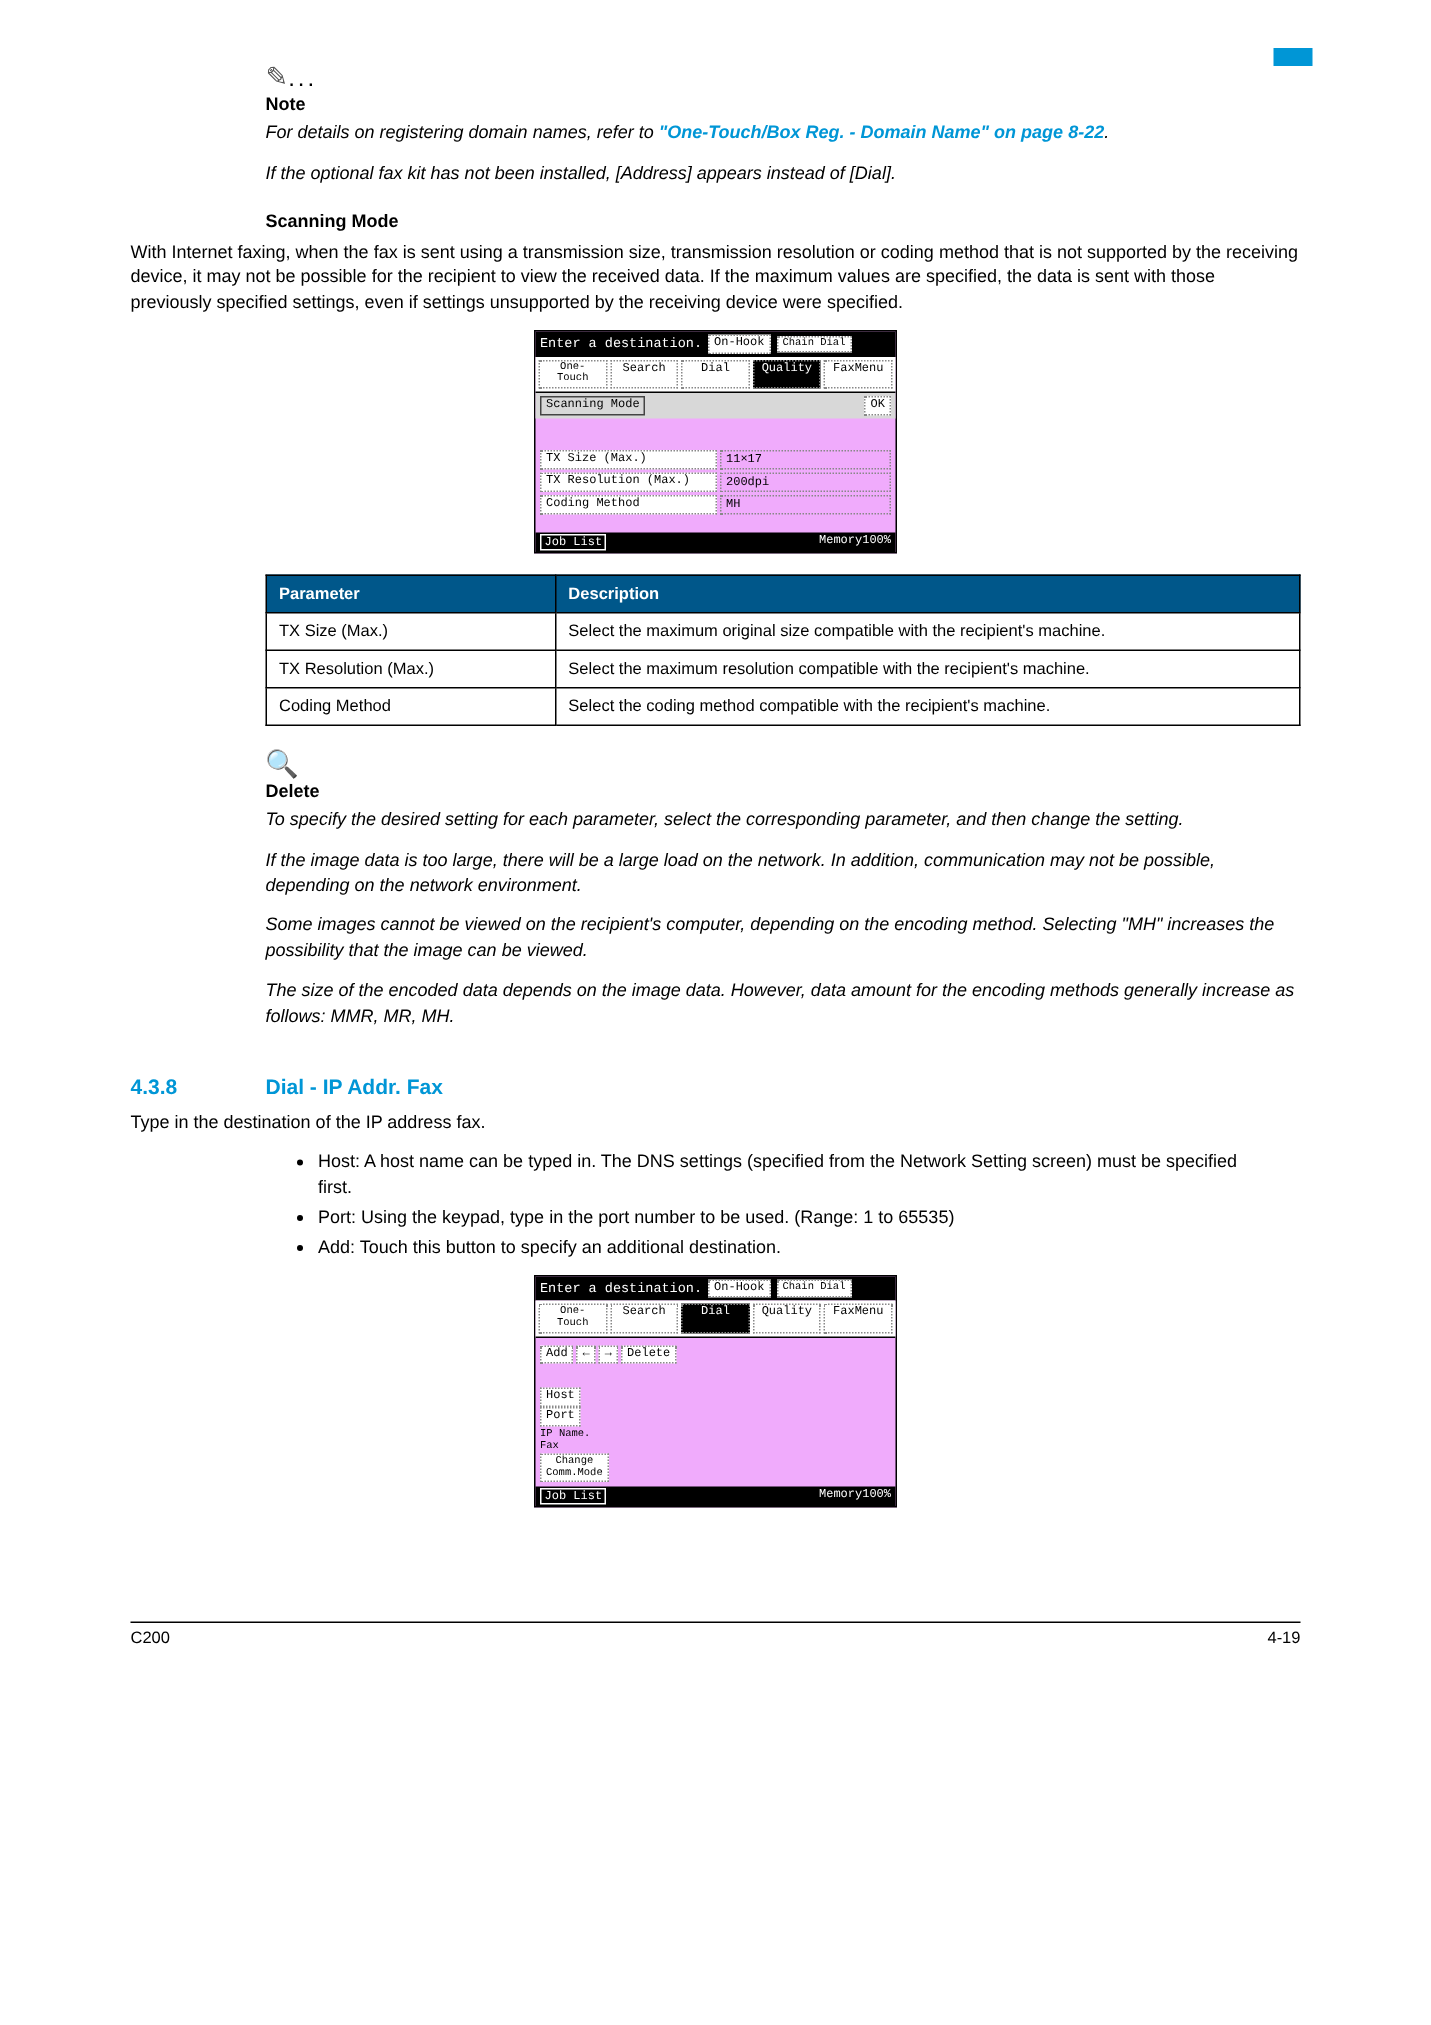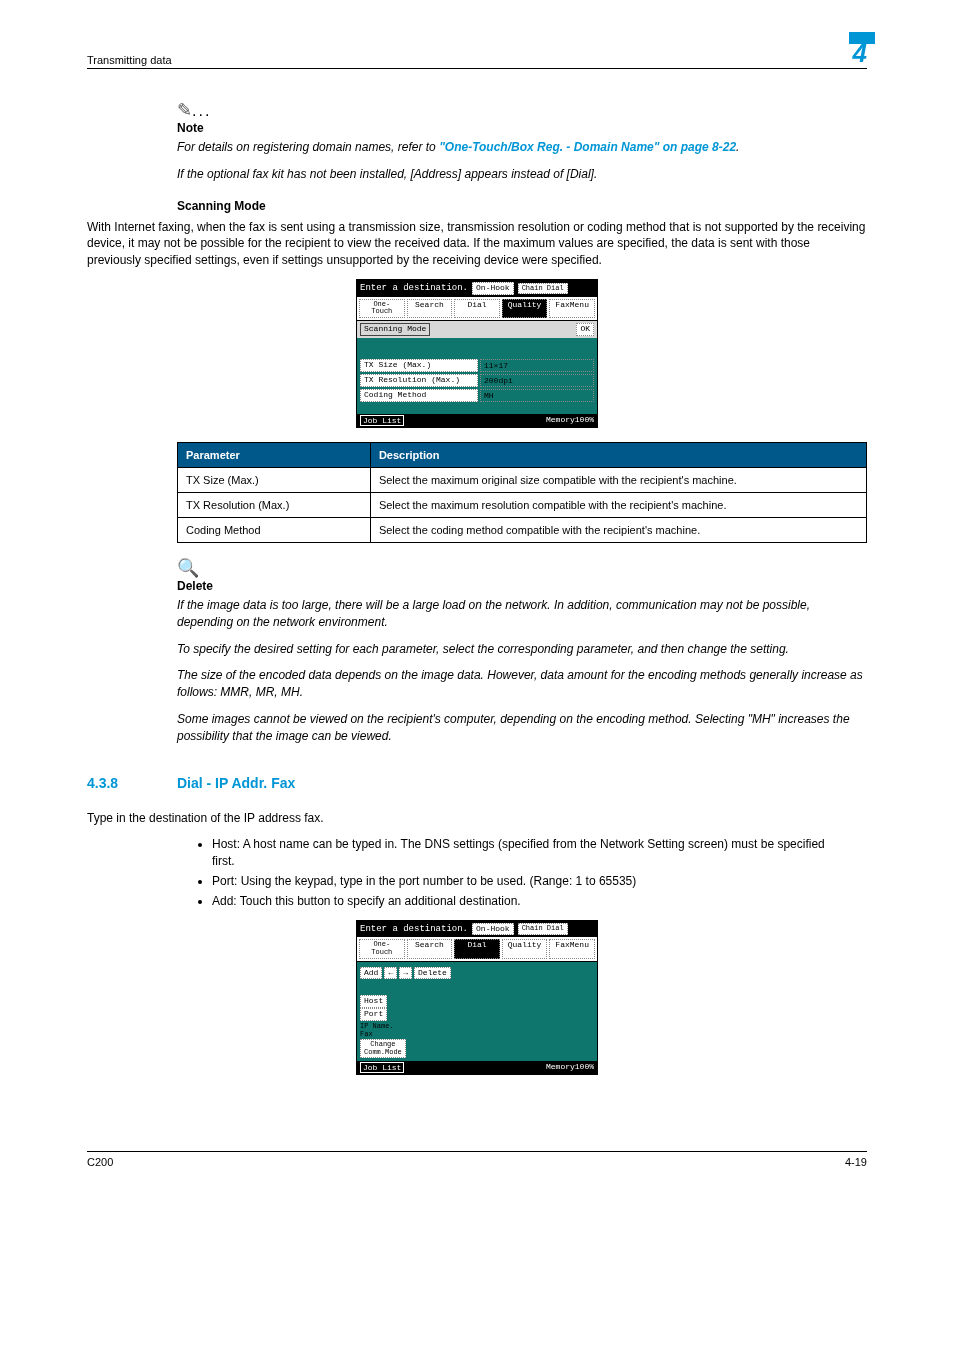--- a/index.html
+++ b/index.html
@@ -62,21 +62,21 @@
     line-height: 1.4;
   }
   .section-sub {
     font-weight: bold;
     margin: 16px 0 6px 90px;
   }
   .screenshot {
     width: 240px;
     margin: 10px auto 14px auto;
     border: 1px solid #000;
-    background: #0f766e;
+    background: #f0abfc;
     font-family: "Courier New", monospace;
     font-size: 9px;
   }
   .scr-topbar {
     background: #000;
     color: #fff;
     padding: 2px 3px;
     display: flex;
     align-items: center;
     gap: 4px;
@@ -179,24 +179,20 @@
     padding-top: 4px;
     font-size: 11px;
   }
 </style>
 </head>
 <body>
 
 <div class="page">
   <div class="corner-box"></div>
 
-  <div class="header-line">
-    <span class="header-left">Transmitting data</span>
-    <span class="header-right">4</span>
-  </div>
 
   <div class="indent" style="margin-top:30px">
     <div>
       <span class="note-icon">✎</span><span class="note-dots">...</span>
     </div>
     <div class="bold">Note</div>
     <div class="body-text italic">
       <span>For details on registering domain names, refer to </span><span class="link">"One-Touch/Box Reg. - Domain Name" on page 8-22</span><span>.</span>
     </div>
     <div class="body-text italic">If the optional fax kit has not been installed, [Address] appears instead of [Dial].</div>
@@ -263,31 +259,31 @@
             <td>Coding Method</td>
             <td>Select the coding method compatible with the recipient's machine.</td>
           </tr>
     </tbody>
       </table>
   </div>
 
   <div class="indent">
     <div class="detail-icon">🔍</div>
     <div class="bold">Delete</div>
+    <div class="body-text italic">To specify the desired setting for each parameter, select the corresponding parameter, and then change the setting.</div>
     <div class="body-text italic">If the image data is too large, there will be a large load on the network. In addition, communication may not be possible, depending on the network environment.</div>
-    <div class="body-text italic">To specify the desired setting for each parameter, select the corresponding parameter, and then change the setting.</div>
+    <div class="body-text italic">Some images cannot be viewed on the recipient's computer, depending on the encoding method. Selecting "MH" increases the possibility that the image can be viewed.</div>
     <div class="body-text italic">The size of the encoded data depends on the image data. However, data amount for the encoding methods generally increase as follows: MMR, MR, MH.</div>
-    <div class="body-text italic">Some images cannot be viewed on the recipient's computer, depending on the encoding method. Selecting "MH" increases the possibility that the image can be viewed.</div>
   </div>
 
   <div class="h438-row">
     <div class="h438-num">4.3.8</div>
     <div class="h438-title">Dial - IP Addr. Fax</div>
   </div>
-  <div class="indent body-text" style="margin-top:19px">Type in the destination of the IP address fax.</div>
+  <div class="indent body-text" style="margin-top:8px">Type in the destination of the IP address fax.</div>
   <div class="indent">
     <ul class="bullets">
       <li>Host: A host name can be typed in. The DNS settings (specified from the Network Setting screen) must be specified first.</li>
       <li>Port: Using the keypad, type in the port number to be used. (Range: 1 to 65535)</li>
       <li>Add: Touch this button to specify an additional destination.</li>
     </ul>
   </div>
 
   <div class="screenshot">
     <div class="scr-topbar">

